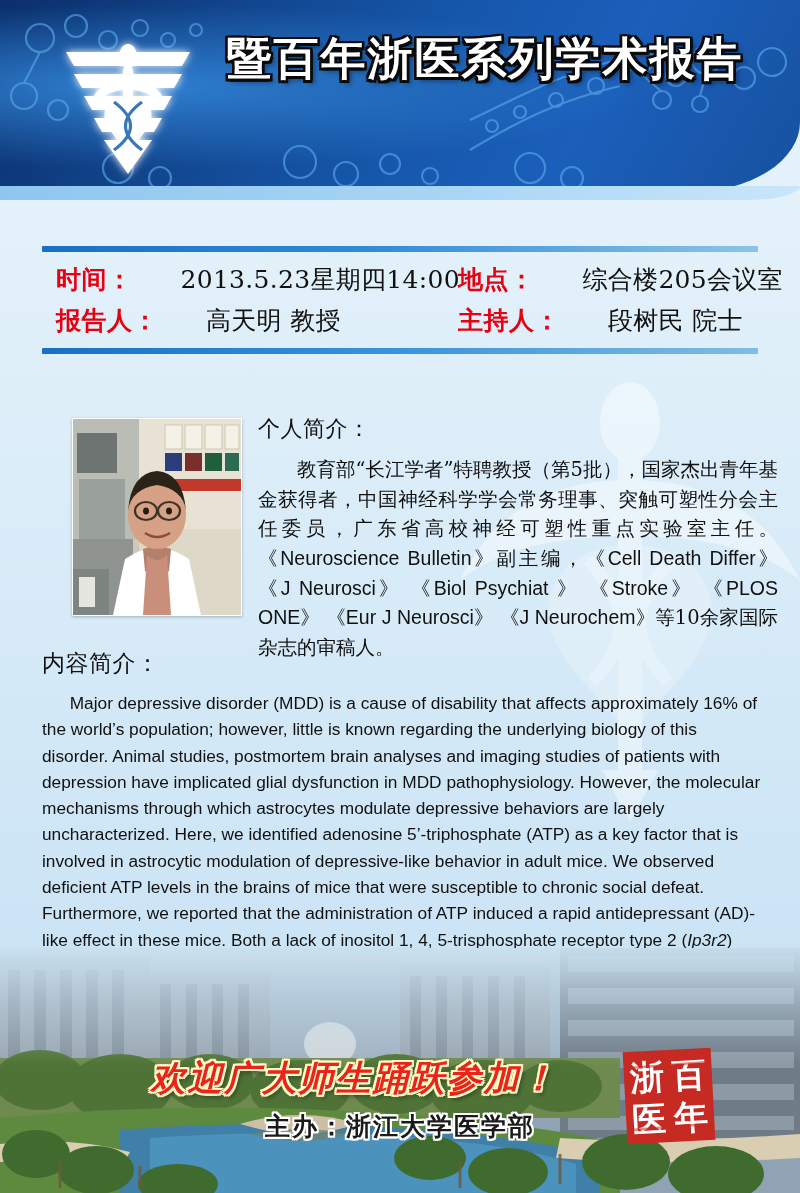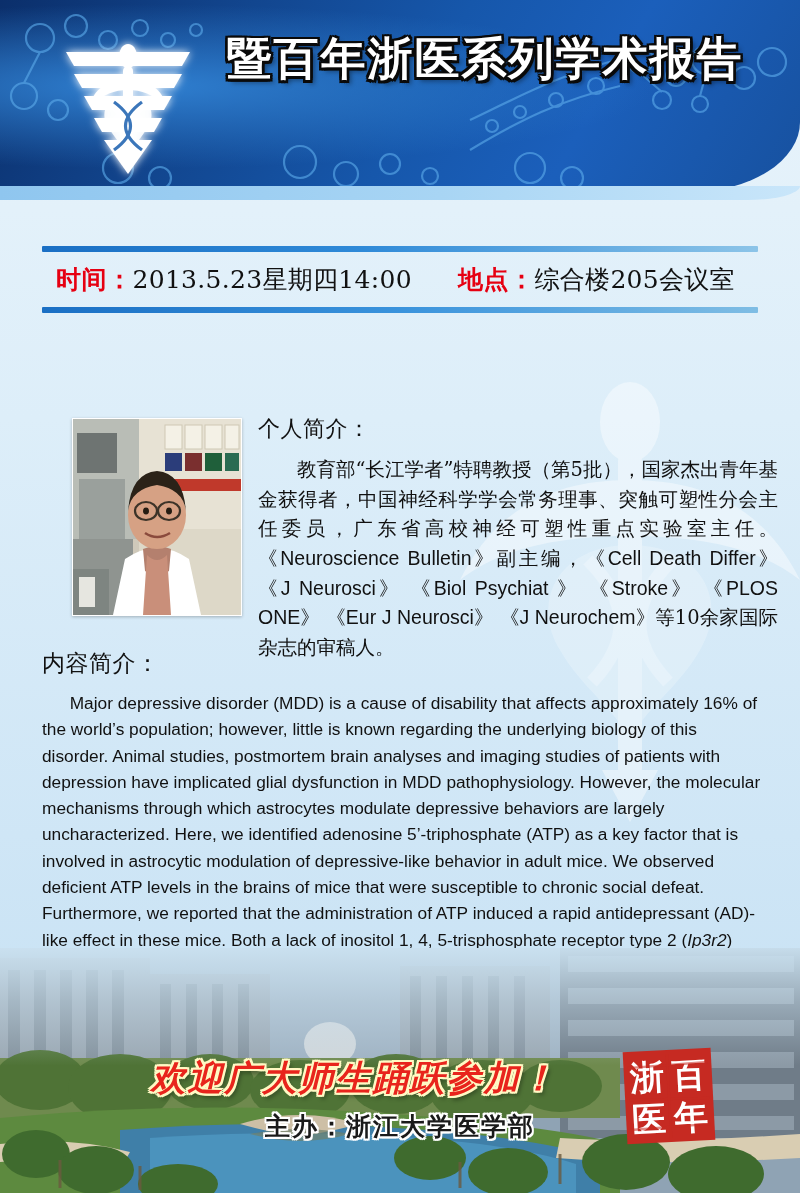--- a/index.html
+++ b/index.html
@@ -48,21 +48,21 @@
       4px 4px 5px rgba(0,0,0,.45);
     white-space:nowrap;
   }
 
   
   .info-block{position:absolute;left:42px;top:246px;width:716px;}
   .rule{height:6px;background:linear-gradient(90deg,#1a6fc4 0%,#2f8ad8 45%,#8cc4e8 100%);border-radius:1px;}
   .rule.bottom{background:linear-gradient(90deg,#1a6fc4 0%,#3a93dc 50%,#7fbde4 100%);}
   .info-rows{padding:8px 0 6px 0;}
   .info-row{display:flex;align-items:baseline;padding:3px 0 5px 0;}
-  .info-cell{display:flex;align-items:flex-start;white-space:nowrap;}
+  .info-cell{display:flex;align-items:flex-start;white-space:nowrap;gap:48px;}
   .info-cell.left{width:400px;padding-left:14px;}
   .info-cell.right{padding-left:2px;}
   .lbl{
     color:#e60012;font-weight:700;font-size:25px;
     font-family:"DejaVu Serif","Liberation Serif",serif;
     letter-spacing:.5px;
   }
   .val{
     color:#111;font-size:25px;
     font-family:"DejaVu Serif","Liberation Serif",serif;
@@ -238,20 +238,30 @@
       <div class="info-row">
         <div class="info-cell left">
           <span class="lbl">时间：</span>
           <span class="val">2013.5.23星期四14:00</span>
         </div>
         <div class="info-cell right">
           <span class="lbl">地点：</span>
           <span class="val">综合楼205会议室</span>
         </div>
       </div>
+      <div class="info-row">
+        <div class="info-cell left">
+          <span class="lbl">报告人：</span>
+          <span class="val">高天明 教授</span>
+        </div>
+        <div class="info-cell right">
+          <span class="lbl">主持人：</span>
+          <span class="val">段树民 院士</span>
+        </div>
+      </div>
     </div>
     <div class="rule bottom"></div>
   </div>
 
 
   <div class="speaker-photo">
     <svg viewBox="0 0 168 196" width="168" height="196">
       <rect x="0" y="0" width="168" height="196" fill="#cfc9ba"></rect>
       <rect x="0" y="0" width="66" height="120" fill="#b9bdb6"></rect>
       <rect x="4" y="14" width="40" height="40" fill="#6e7472"></rect>

